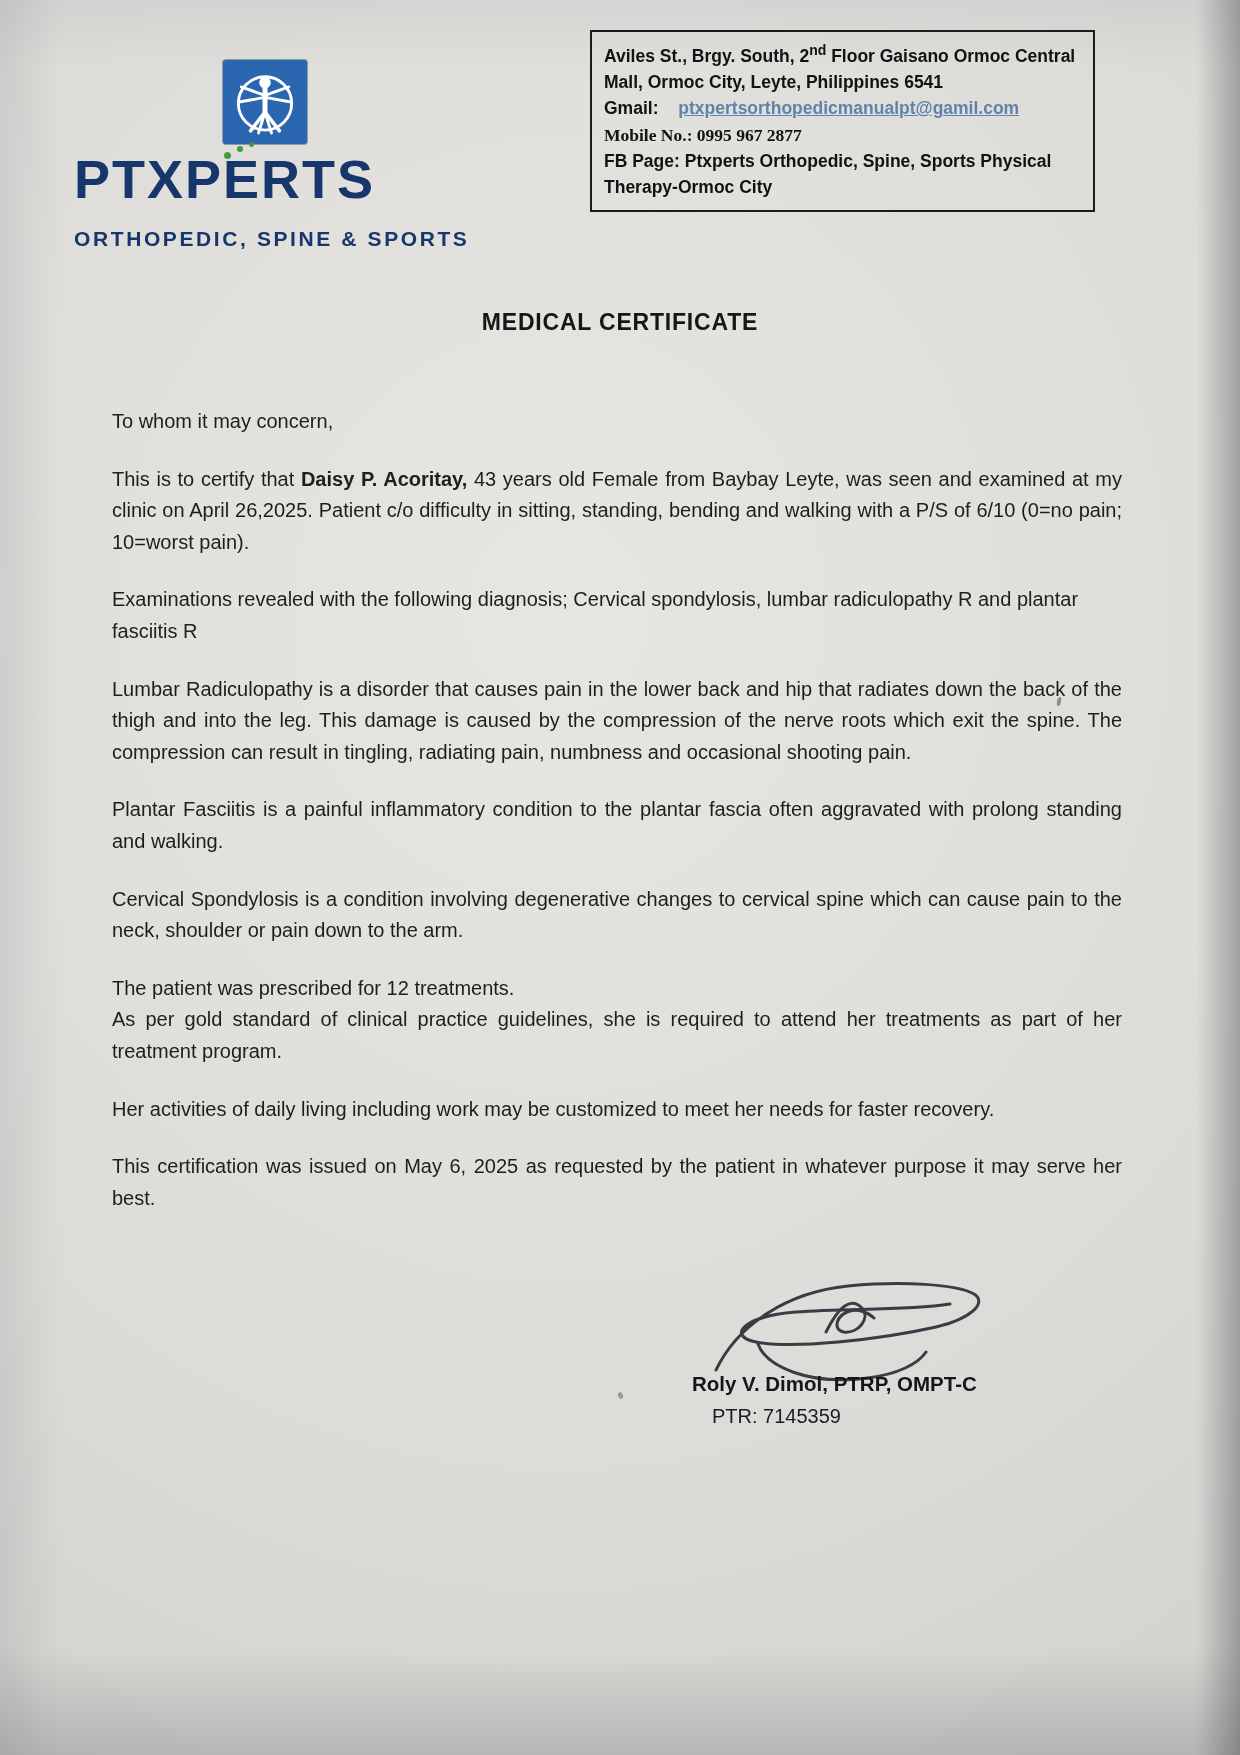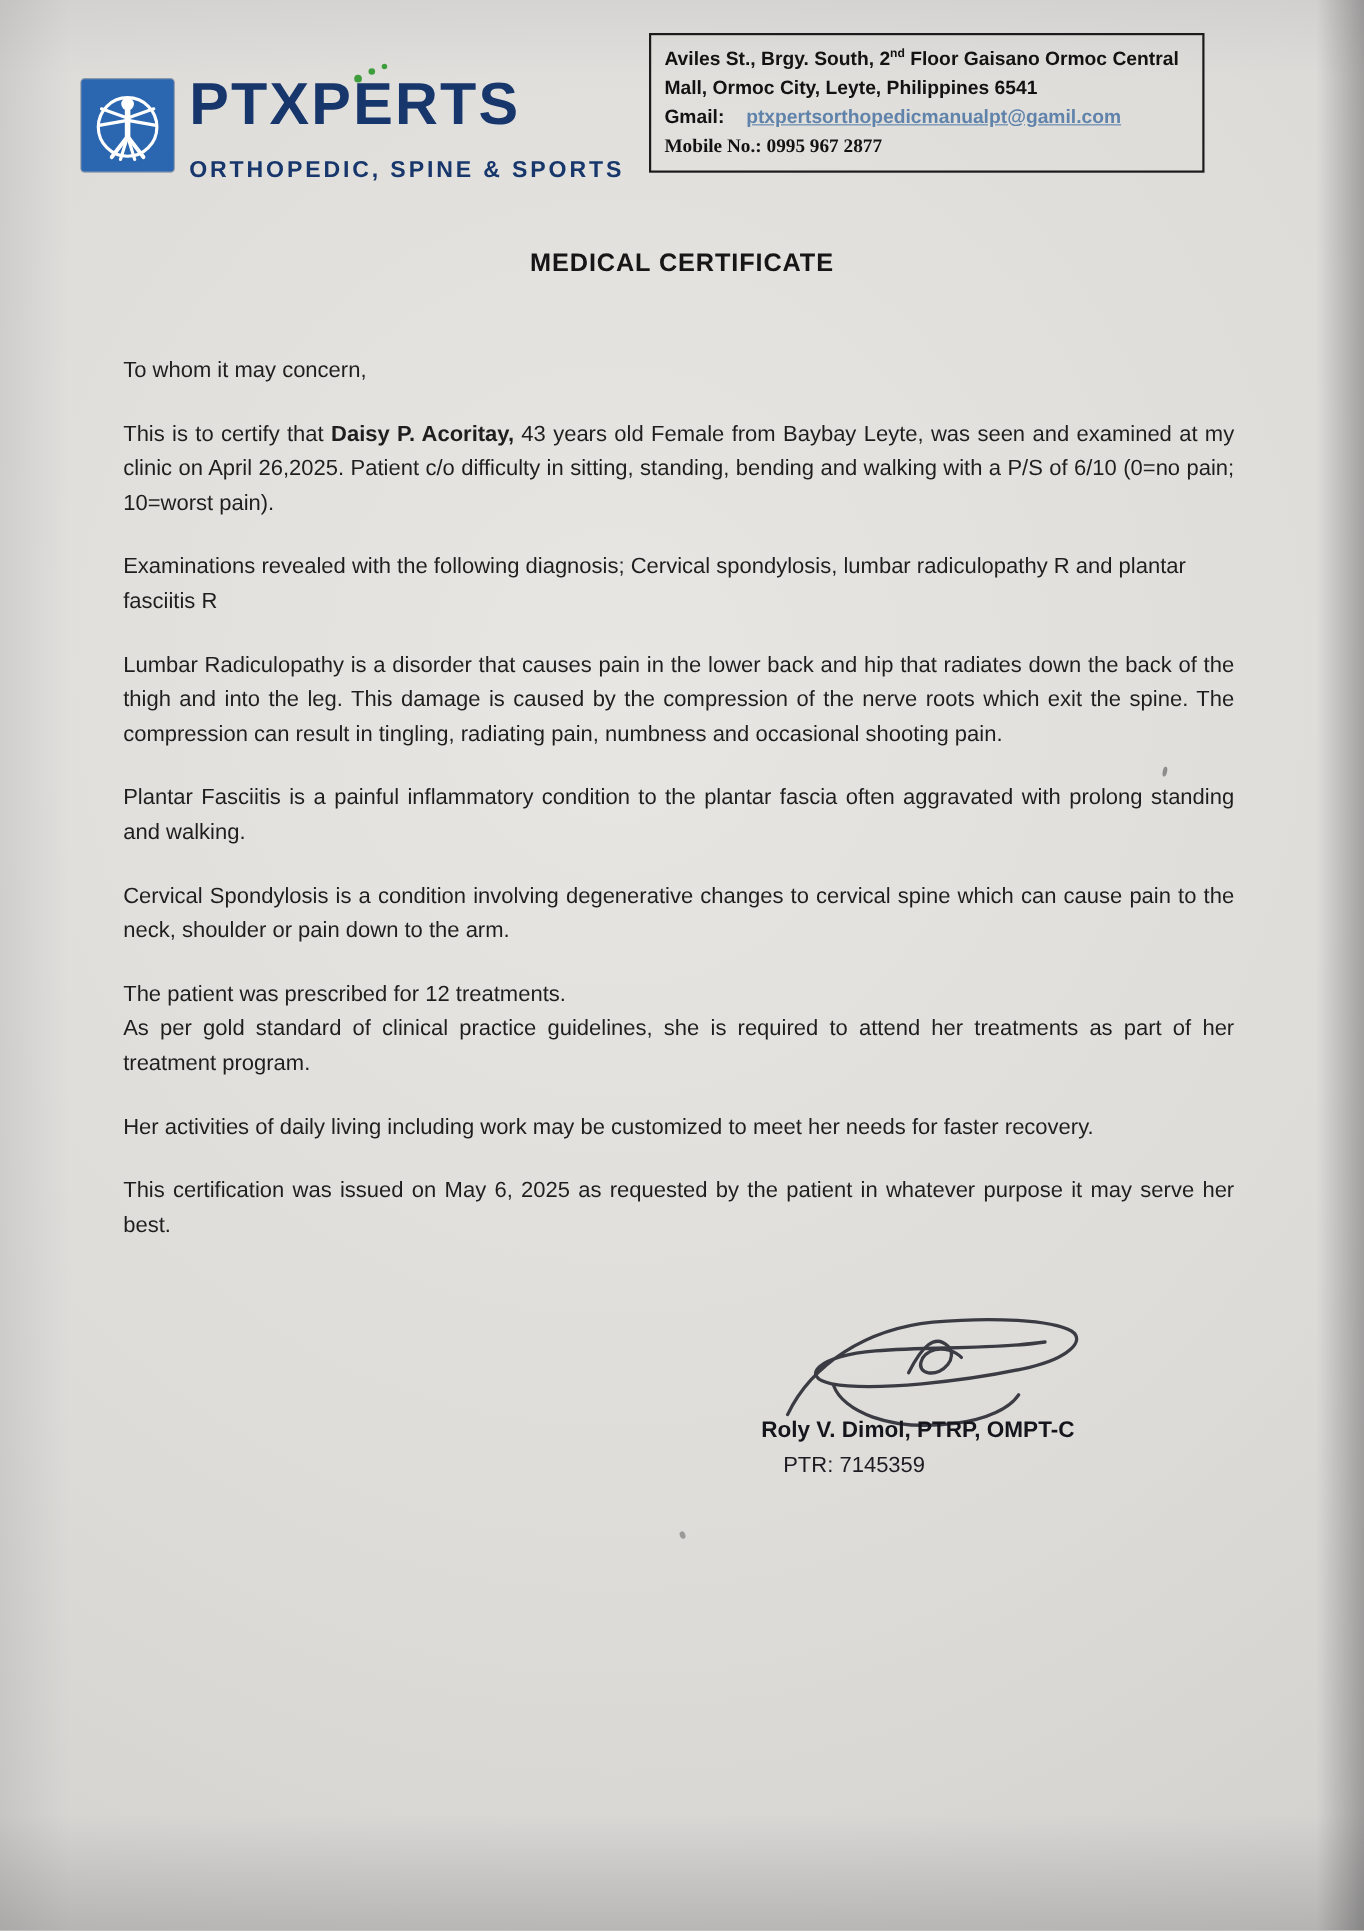--- a/index.html
+++ b/index.html
@@ -18,21 +18,21 @@
       linear-gradient(to top, rgba(60,60,65,0.20), rgba(60,60,65,0) 6%),
       linear-gradient(to right, rgba(90,90,95,0.12), rgba(90,90,95,0) 5%),
       linear-gradient(to bottom, rgba(120,120,125,0.10), rgba(120,120,125,0) 4%),
       radial-gradient(130% 100% at 45% 35%, #e8e6e3 0%, #dddbd8 50%, #d1cfcc 82%, #c4c2bf 100%);
   }
   
   .header{
     display:flex; justify-content:space-between; align-items:flex-start;
     padding:30px 145px 0 74px;
   }
-  .logo{ display:flex; align-items:center; margin-top:30px; }
+  .logo{ display:flex; align-items:center; margin-top:30px;flex-direction:column; }
   .logo-mark{
     width:84px; height:84px; background:#2b67b0; border-radius:3px;
     display:flex; align-items:center; justify-content:center;
     flex:0 0 auto; margin-right:14px;
     box-shadow:0 0 0 1px rgba(20,50,100,.4);
   }
   .logo-text{ position:relative; padding-top:8px; }
   .brand{
     font-size:54px; font-weight:800; letter-spacing:2px;
     color:#17366b; line-height:1;
@@ -48,21 +48,21 @@
   }
   .contact-box{
     width:505px; flex:0 0 auto;
     border:2px solid #1b1b1b;
     padding:8px 12px 10px 12px;
     font-size:17.5px; line-height:1.5; font-weight:600; color:#121212;
   }
   .contact-box p{ margin:0; }
   .email-link{ color:#5f83ab; text-decoration:underline; font-weight:700;margin-left:15px; }
   .mobile-line{ font-weight:700;font-family:Liberation Serif, serif; }
-  sup{ font-size:11px; }
+  sup{ font-size:14px; }
   
   .doc-title{
     margin-top:58px; text-align:center;
     font-size:23px; font-weight:700; letter-spacing:0.8px; color:#161616;
   }
   .doc-body{ margin:70px 118px 0 112px; font-size:20px; line-height:1.58; color:#1e1e1e; }
   .doc-body p{ margin:0 0 26px 0; }
   .just{ text-align:justify; }
   .salutation{ margin-bottom:26px; }
   .issued{ margin-top:46px; }
@@ -107,20 +107,21 @@
           </div>
         <div class="brand">PTXPERTS</div>
         <div class="tagline">ORTHOPEDIC, SPINE &amp; SPORTS</div>
       </div>
     </div>
 
     <div class="contact-box">
       <p><span>Aviles St., Brgy. South, 2</span><sup>nd</sup><span> Floor Gaisano Ormoc Central Mall, Ormoc City, Leyte, Philippines 6541</span></p>
       <p><span>Gmail: </span><span class="email-link">ptxpertsorthopedicmanualpt@gamil.com</span></p>
       <p class="mobile-line">Mobile No.: 0995 967 2877</p>
+      <p><span>FB Page: </span><span>Ptxperts Orthopedic, Spine, Sports Physical Therapy-Ormoc City</span></p>
     </div>
 
   </div>
 
   <div class="doc-title">MEDICAL CERTIFICATE</div>
 
   <div class="doc-body">
 
     <p class="salutation">To whom it may concern,</p>
 

